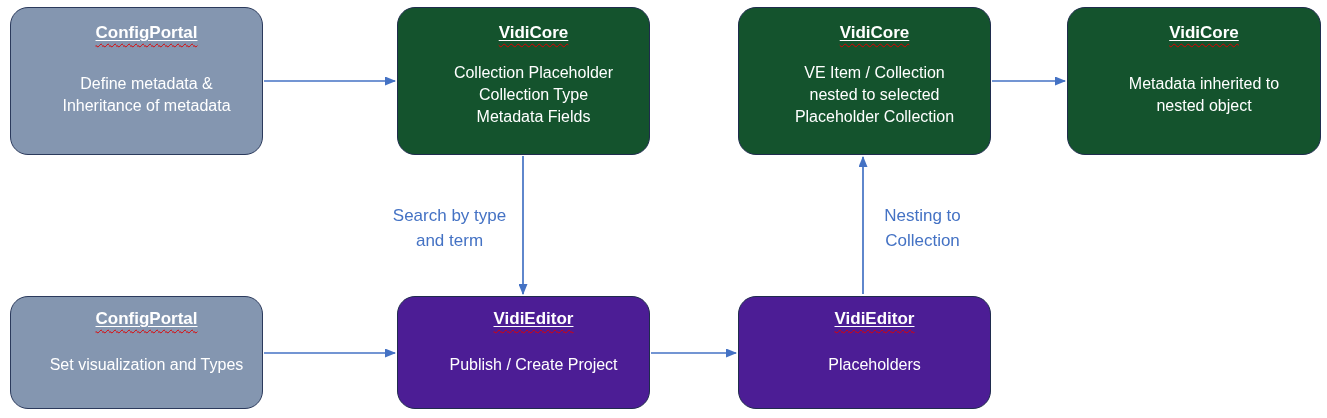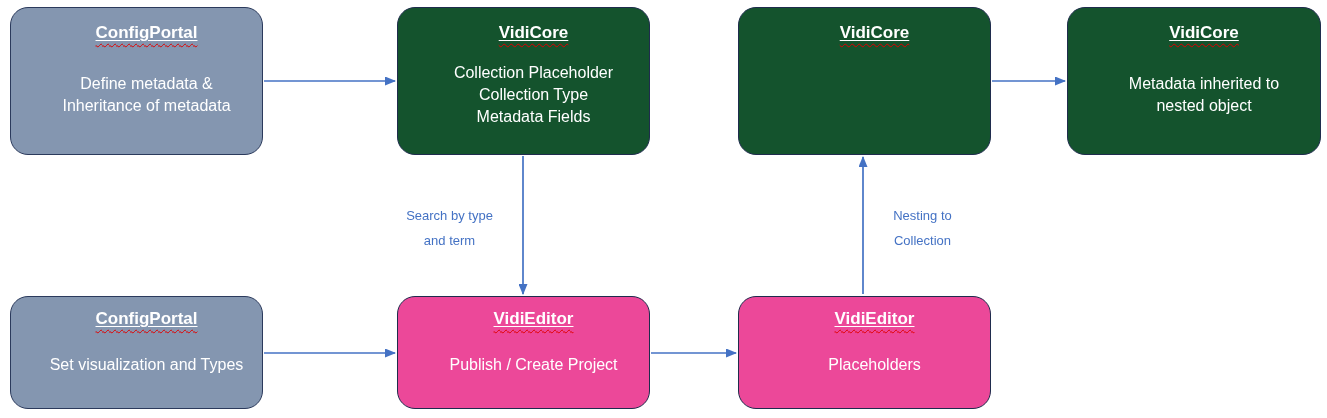--- a/index.html
+++ b/index.html
@@ -28,21 +28,21 @@
     border-radius: 18px;
     border: 1.5px solid #1F2C4D;
     color: #ffffff;
     display: flex;
     flex-direction: column;
     text-align: center;
     padding-left: 20px;
   }
   .node.gray { background: #8496B0; border-color: #2B3A5C; }
   .node.dark { background: #14532d; }
-  .node.blue { background: #ec4899; }
+  .node.blue { background: #4c1d95; }
   .node-title {
     margin-top: 15px;
     font-size: 17px;
     font-weight: bold;
     text-decoration: underline;
     text-decoration-thickness: 1px;
     text-underline-offset: 2px;
   }
   .node-title .squiggle {
     text-decoration: underline wavy #E00000;
@@ -54,21 +54,21 @@
     display: flex;
     flex-direction: column;
     justify-content: center;
     padding: 0 6px 8px 6px;
     font-size: 16px;
     line-height: 22px;
   }
   .edge-label {
     position: absolute;
     color: #4472C4;
-    font-size: 13px;
+    font-size: 17px;
     line-height: 25px;
     text-align: center;
   }
 </style>
 </head>
 <body>
 
 <div class="canvas">
 
   <svg class="arrows" viewBox="0 0 1327 418" xmlns="http://www.w3.org/2000/svg">
@@ -97,20 +97,25 @@
     <div class="node-title"><span class="squiggle">VidiCore</span></div>
     <div class="node-body">
       <div>Collection Placeholder</div>
       <div>Collection Type</div>
       <div>Metadata Fields</div>
     </div>
   </div>
 
   <div class="node dark" style="left:738px; top:7px; width:253px; height:148px;">
     <div class="node-title"><span class="squiggle">VidiCore</span></div>
+    <div class="node-body">
+      <div>VE Item / Collection</div>
+      <div>nested to selected</div>
+      <div>Placeholder Collection</div>
+    </div>
   </div>
 
   <div class="node dark" style="left:1067px; top:7px; width:254px; height:148px;">
     <div class="node-title"><span class="squiggle">VidiCore</span></div>
     <div class="node-body">
       <div>Metadata inherited to</div>
       <div>nested object</div>
     </div>
   </div>
 

